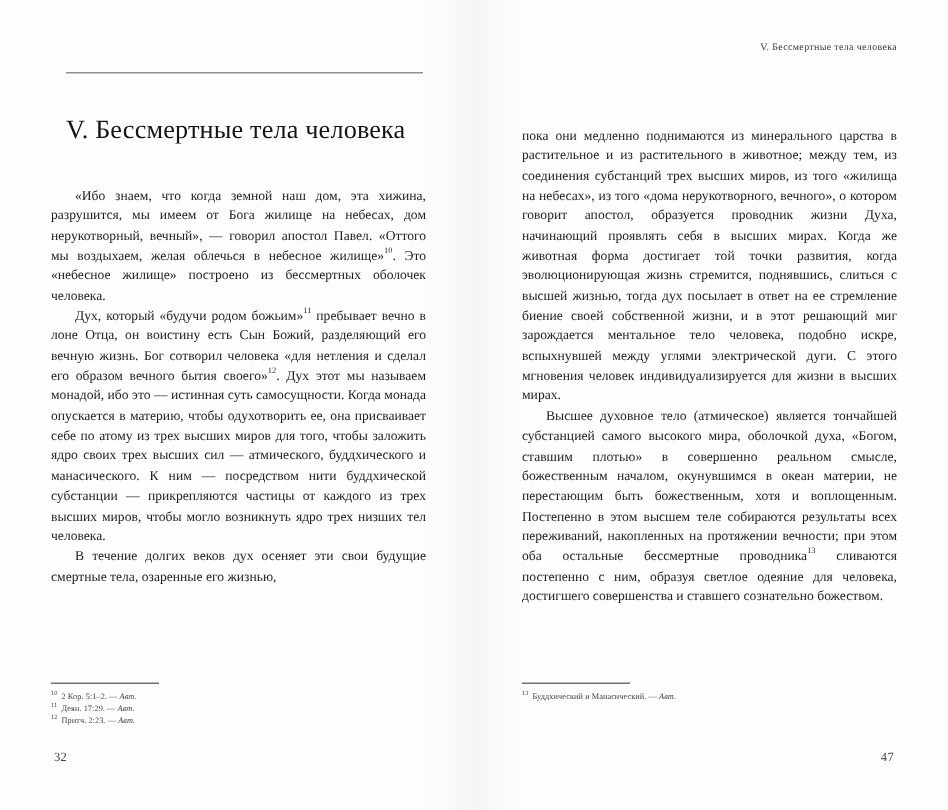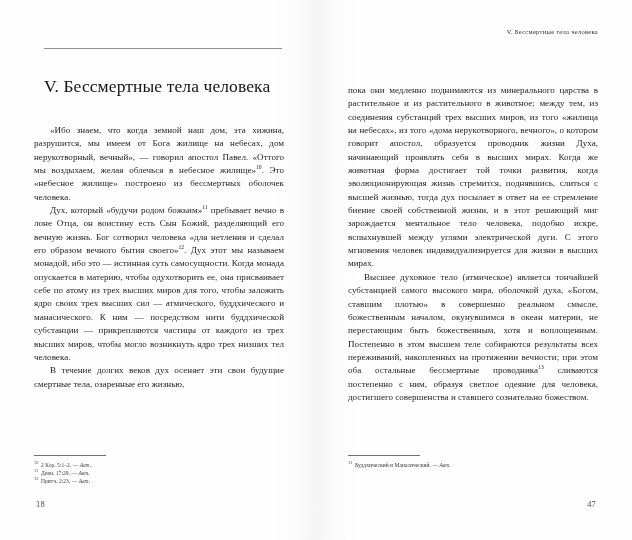--- a/index.html
+++ b/index.html
@@ -184,21 +184,21 @@
       <div class="footnotes fn-left">
         <div class="fn-rule"></div>
 
         <div class="fn-item"><span class="fn-num">10</span><span>2 Кор. 5:1–2. — </span><span class="fn-src">Авт.</span></div>
 
         <div class="fn-item"><span class="fn-num">11</span><span>Деян. 17:29. — </span><span class="fn-src">Авт.</span></div>
 
         <div class="fn-item"><span class="fn-num">12</span><span>Притч. 2:23. — </span><span class="fn-src">Авт.</span></div>
       </div>
 
-      <div class="folio folio-left">18</div>
+      <div class="folio folio-left">32</div>
     </div>
     <div class="gutter-left"></div>
   </div>
 
   <div class="page page-right">
     <div class="textblock">
 
       <div class="running-head">V. Бессмертные тела человека</div>
 
       <div class="body body-right">

